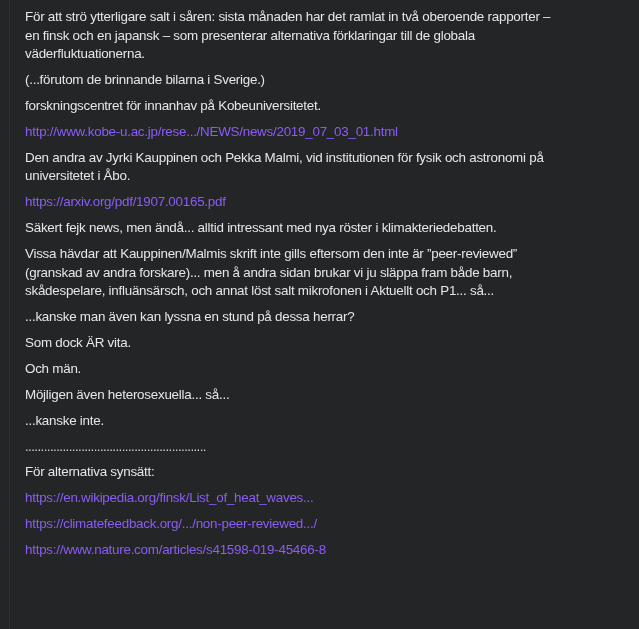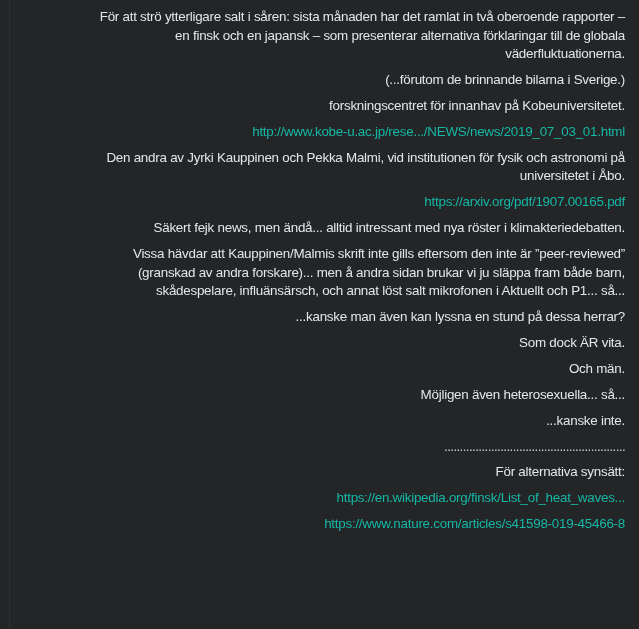--- a/index.html
+++ b/index.html
@@ -37,23 +37,23 @@
       font-family: "Liberation Sans", sans-serif;
       font-size: 13.4px;
       letter-spacing: -0.25px;
       color: #e4e6eb;
     }
     .para {
       margin: 0 0 7.3px 0;
       line-height: 18.6px;
       white-space: nowrap;
     }
-    .line { display: block; text-align: right; }
+    .line { display: block; }
     .link {
-      color: #14b8a6;
+      color: #8b5cf6;
       text-decoration: none;
       cursor: pointer;
     }
     .separator {
       letter-spacing: -0.6px;
       color: #cfd1d4;
     }
   </style>
 </head>
 <body>
@@ -126,19 +126,22 @@
     </p>
 
     <p class="para">
       <span class="line">För alternativa synsätt:</span>
     </p>
 
     <p class="para">
       <a class="line link">https://en.wikipedia.org/finsk/List_of_heat_waves...</a>
     </p>
 
+    <p class="para">
+      <a class="line link">https://climatefeedback.org/.../non-peer-reviewed.../</a>
+    </p>
 
     <p class="para">
       <a class="line link">https://www.nature.com/articles/s41598-019-45466-8</a>
     </p>
 
   </div>
 </div>
 
 </body></html>

